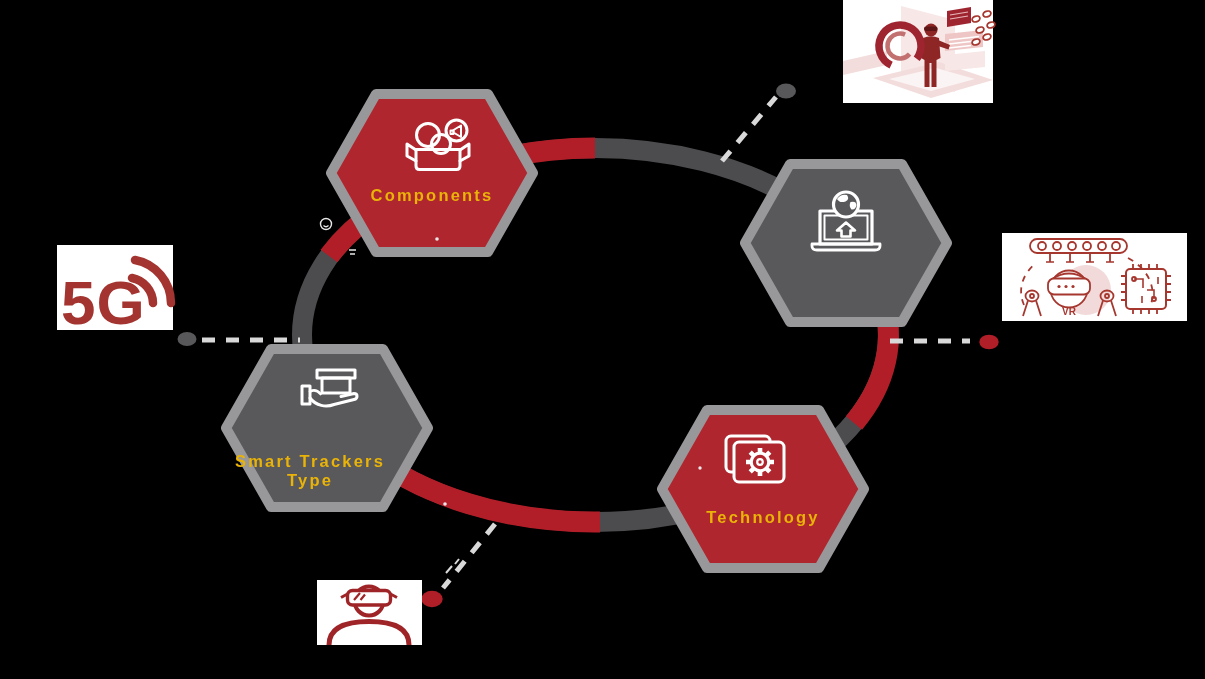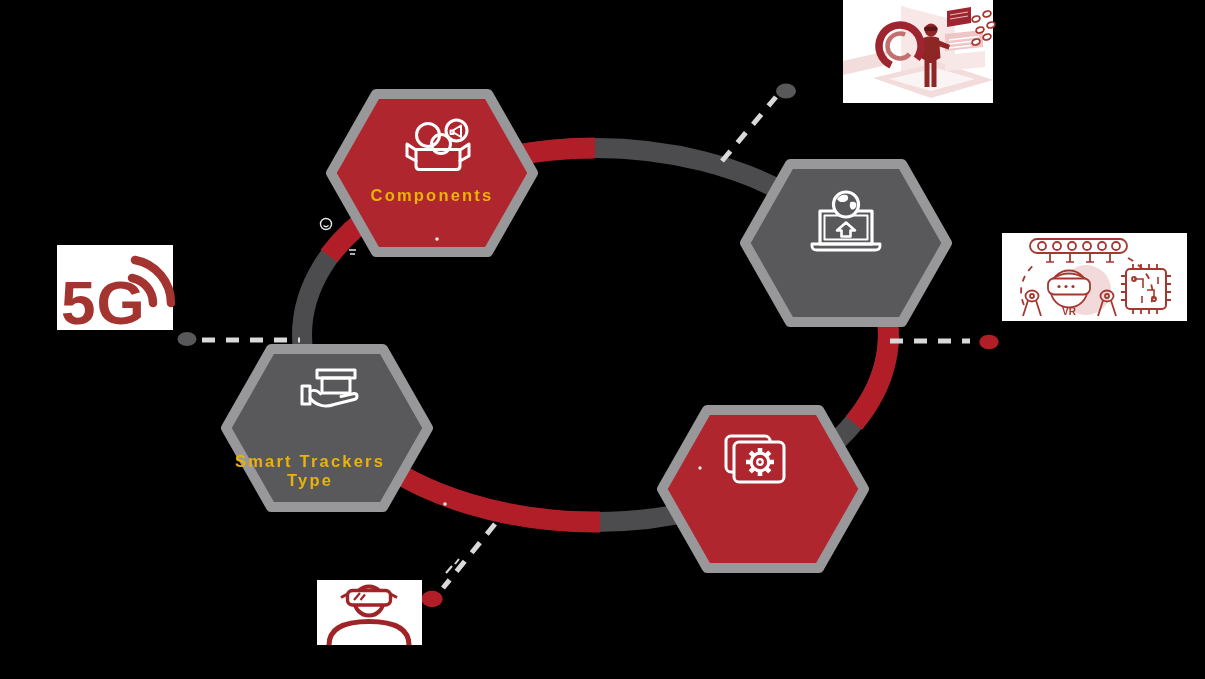--- a/index.html
+++ b/index.html
@@ -193,14 +193,15 @@
       <path d="M323.5,225.5 q2.5,2.5 5,0" stroke-width="1.2"></path>
       <path d="M349,250 h7 M350,254 h5" stroke-width="1.6"></path>
       <circle cx="437" cy="239" r="1.8" fill="#E8E8E8" stroke="none"></circle>
       <circle cx="700" cy="468" r="1.7" fill="#E8E8E8" stroke="none"></circle>
       <circle cx="445" cy="504" r="1.8" fill="#E8E8E8" stroke="none"></circle>
       <path d="M446,573 l6,-7 M455,564 l4,-5" stroke-width="2" stroke="#DADADA"></path>
     </g>
   </svg>
 
   <div class="node-label" style="left:337px;top:186px;width:190px;">Components</div>
+  <div class="node-label" style="left:668px;top:508px;width:190px;">Technology</div>
   <div class="node-label" style="left:227px;top:424px;width:166px;margin-top:28px;">Smart Trackers Type</div>
 </div>
 
 </body></html>

